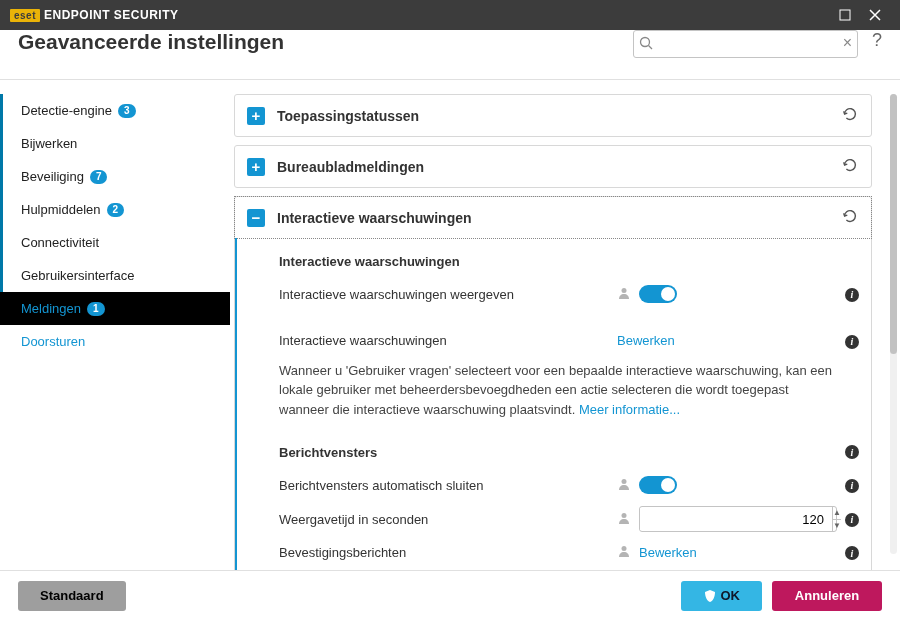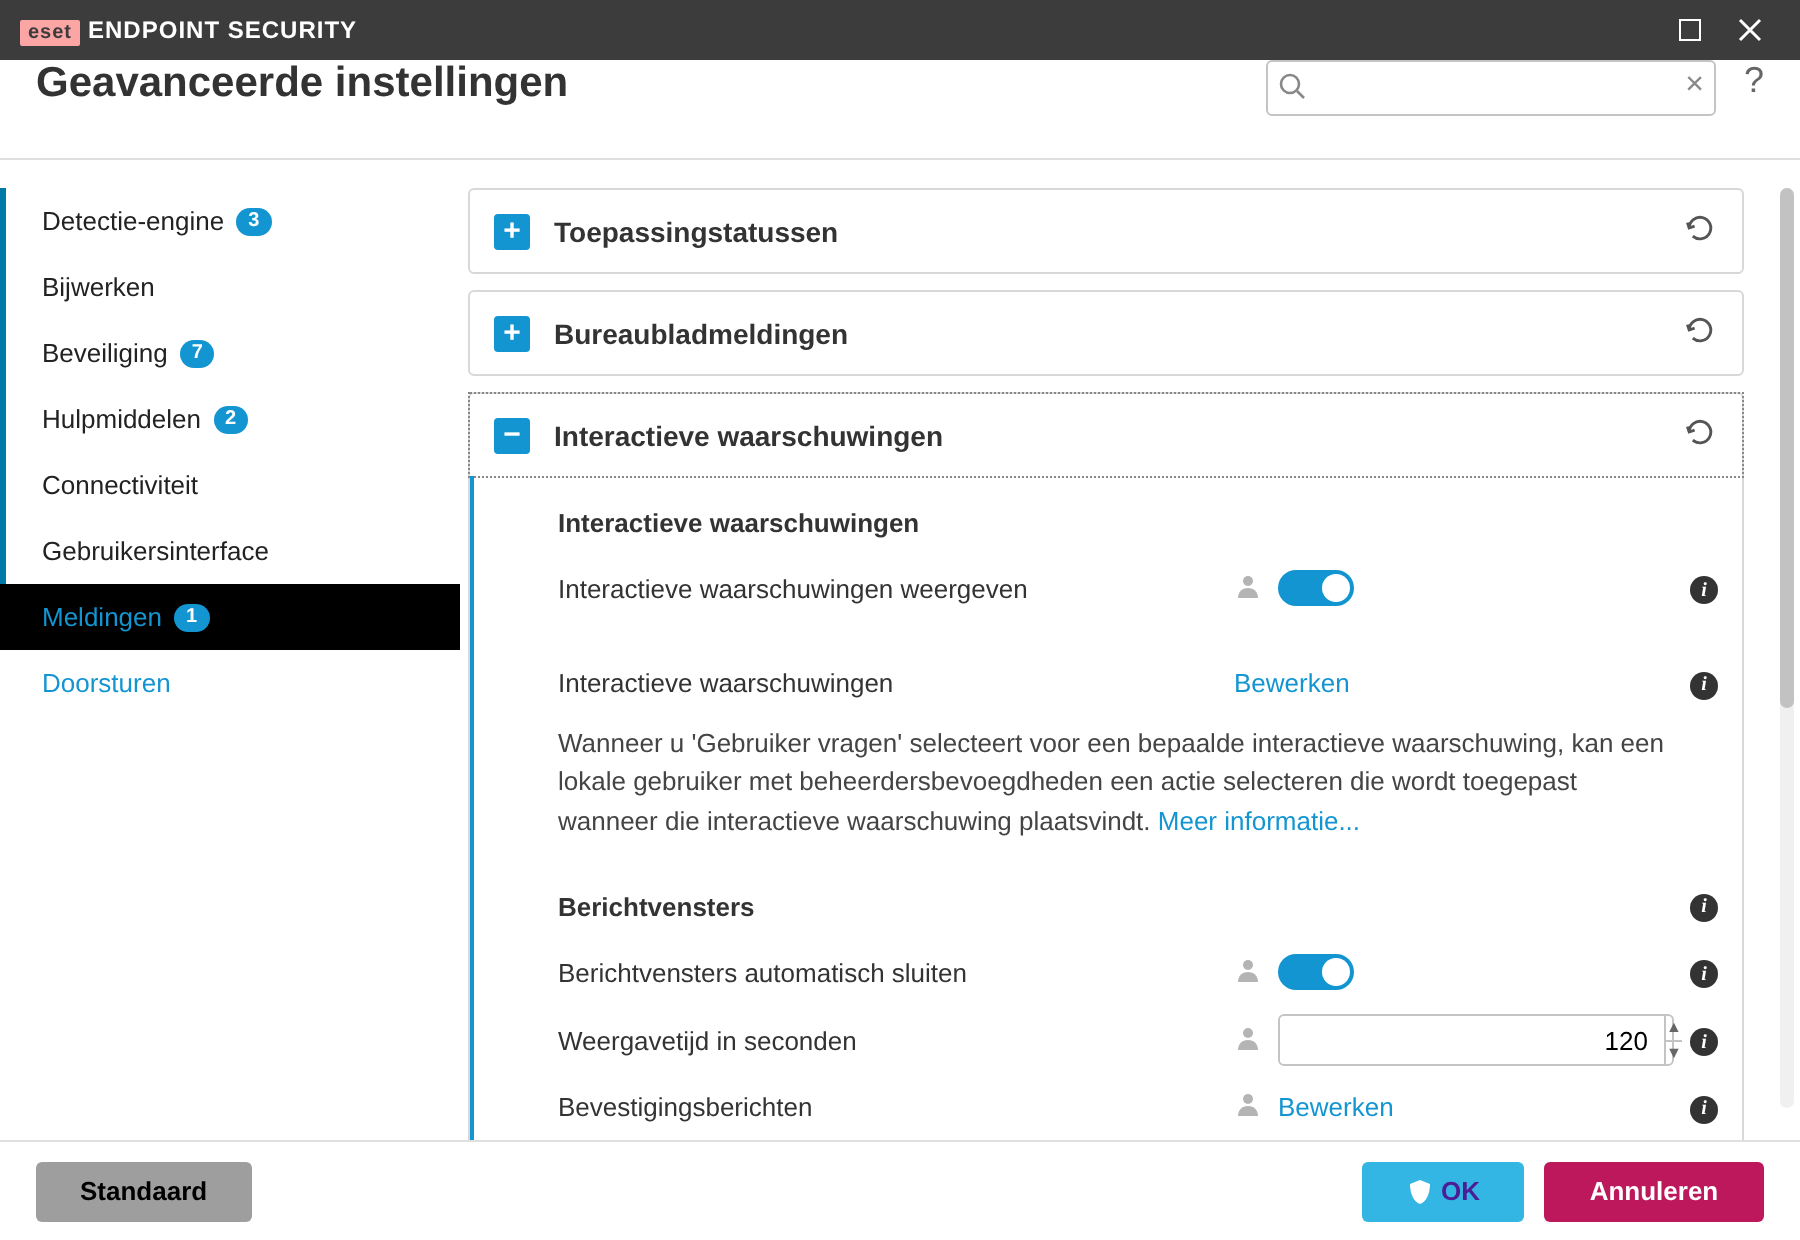--- a/index.html
+++ b/index.html
@@ -1,20 +1,20 @@
 <!DOCTYPE html>
 <html><head>
 <meta charset="utf-8">
 <style>
 * { box-sizing: border-box; margin: 0; padding: 0; }
 body { font-family: "Segoe UI", Arial, sans-serif; font-size: 13px; color: #333; background: #fff; width: 900px; height: 620px; overflow: hidden; }
 
 .titlebar { height: 30px; background: #3c3c3c; color: #fff; display: flex; align-items: center; padding: 0 10px; }
 .titlebar .brand { font-weight: bold; letter-spacing: 0.5px; font-size: 12px; }
-.titlebar .brand-eset { background: #fca5a5; color: #3c3c3c; padding: 1px 4px; margin-right: 4px; font-weight: 900; border-radius: 1px; font-size: 10px; }
+.titlebar .brand-eset { background: #eab308; color: #3c3c3c; padding: 1px 4px; margin-right: 4px; font-weight: 900; border-radius: 1px; font-size: 10px; }
 .titlebar-spacer { flex: 1; }
 .titlebar-btn { width: 30px; height: 18px; display: inline-flex; align-items: center; justify-content: center; }
 .titlebar-btn svg { width: 12px; height: 12px; }
 
 .header { height: 50px; display: flex; align-items: flex-start; padding: 0 18px; border-bottom: 1px solid #e0e0e0; }
 .header h1 { font-size: 21px; font-weight: 600; flex: 1; }
 .search-wrap { position: relative; width: 225px; }
 .search-input { width: 100%; height: 28px; border: 1px solid #c4c4c4; border-radius: 3px; padding: 0 26px; font-size: 13px; }
 .search-icon-left { position: absolute; left: 6px; top: 6px; }
 .search-clear { position: absolute; right: 6px; top: 4px; font-size: 16px; color: #888; }
@@ -57,21 +57,21 @@
 .spin { display: flex; border: 1px solid #c4c4c4; border-radius: 3px; width: 198px; height: 26px; align-items: center; }
 .spin input { flex: 1; border: none; text-align: right; padding: 0 8px; font-size: 13px; height: 22px; }
 .spin-btns { width: 18px; display: flex; flex-direction: column; border-left: 1px solid #c4c4c4; height: 100%; }
 .spin-btns span { flex: 1; display: flex; align-items: center; justify-content: center; font-size: 8px; color: #666; }
 .spin-btns span:first-child { border-bottom: 1px solid #c4c4c4; }
 
 .footer { height: 50px; border-top: 1px solid #e0e0e0; display: flex; align-items: center; padding: 0 18px; gap: 10px; }
 .footer-spacer { flex: 1; }
 .btn { height: 30px; padding: 0 22px; border-radius: 3px; border: none; font-size: 13px; font-weight: 600; display: inline-flex; align-items: center; justify-content: center; cursor: pointer; }
 .btn-default { background: #9e9e9e; color: #000000; }
-.btn-ok { background: #34b6e4; color: #4c1d95; }
+.btn-ok { background: #34b6e4; color: #0f172a; }
 .btn-cancel { background: #be185d; color: #fff; min-width: 110px; text-align: center; }
 .btn-ok svg { width: 14px; height: 14px; margin-right: 4px; }
 </style>
 </head>
 <body>
 
 <div class="titlebar">
   <span class="brand">
     <span class="brand-eset">eset</span><span>ENDPOINT SECURITY</span>
   </span>

